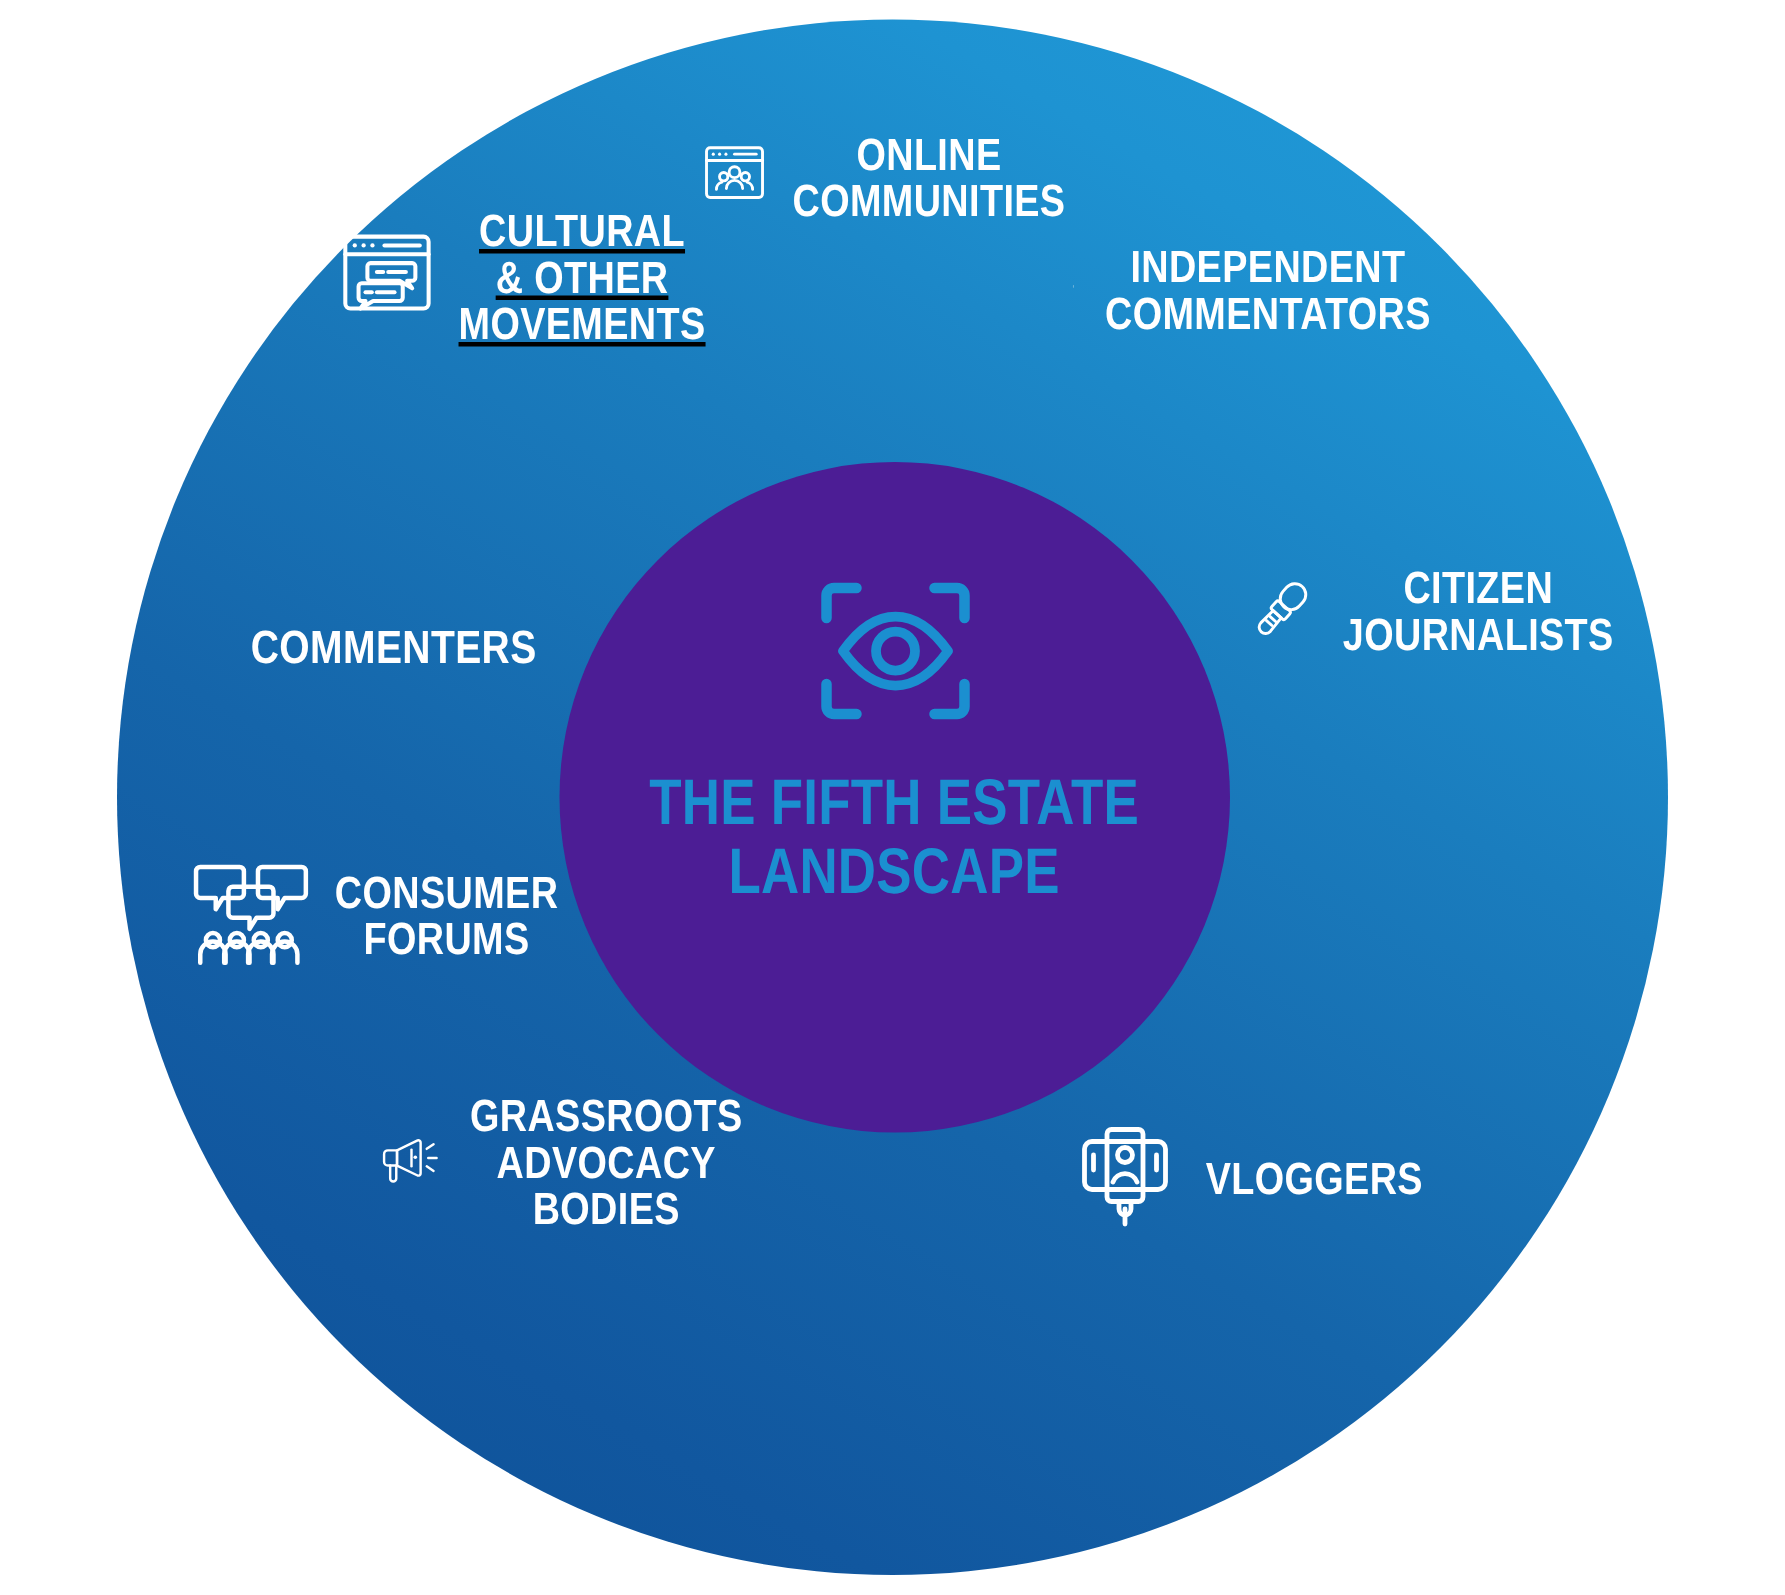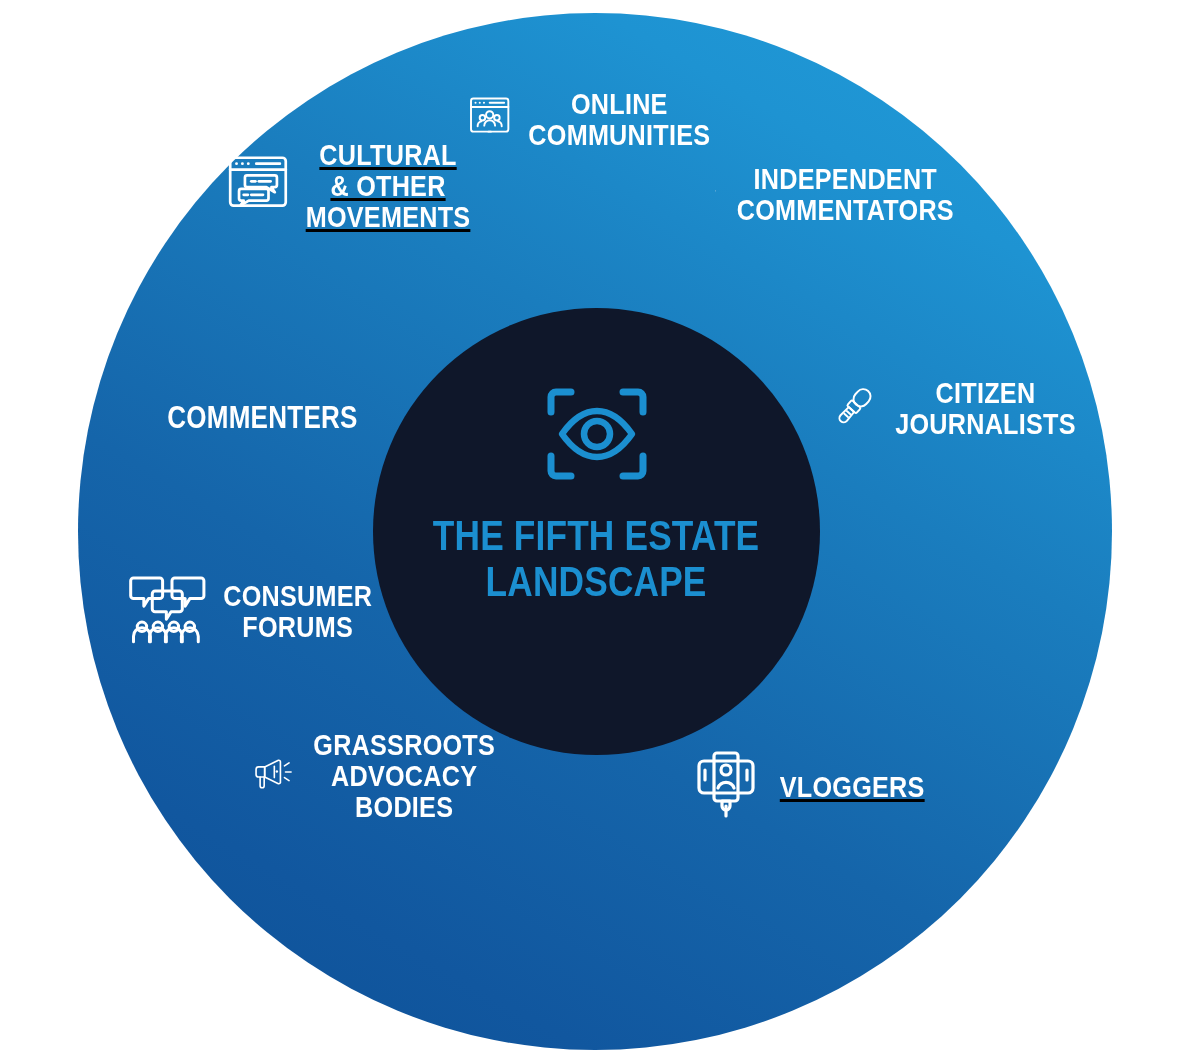--- a/index.html
+++ b/index.html
@@ -38,21 +38,21 @@
   }
 
   
   .inner-hub {
     position: absolute;
     left: 373px;
     top: 308px;
     width: 447px;
     height: 447px;
     border-radius: 50%;
-    background: #0f172a;
+    background: #4c1d95;
     display: flex;
     flex-direction: column;
     align-items: center;
     justify-content: flex-start;
     padding-top: 78px;
   }
 
   .hub-icon {
     width: 104px;
     height: 96px;
@@ -96,25 +96,25 @@
     transform: scaleX(0.84);
     white-space: pre-line;
     font-family: "Liberation Sans Narrow", "Liberation Sans", sans-serif;
   }
 
   
   #node-0  { left: 598px; top: 82px;  }   
   #node-1  { left: 845px; top: 155px; }   
   #node-2  { left: 963px; top: 370px; }   
   #node-3  { left: 959px; top: 585px; }   
-  #node-4  { left: 816px; top: 748px; text-decoration: underline; }   
+  #node-4  { left: 840px; top: 748px; }   
   #node-5  { left: 598px; top: 812px; }   
   #node-6  { left: 382px; top: 730px; }   
   #node-7  { left: 256px; top: 570px; }   
-  #node-8  { left: 236px; top: 378px; gap: 43px; }   
+  #node-8  { left: 236px; top: 392px; gap: 43px; }   
   #node-9  { left: 356px; top: 140px; text-decoration: underline; }   
 
   .node-3 .node-label,
   .node-8 .node-label { font-size: 31px; }
 </style>
 </head>
 <body>
 
 <div id="infographic">
 

